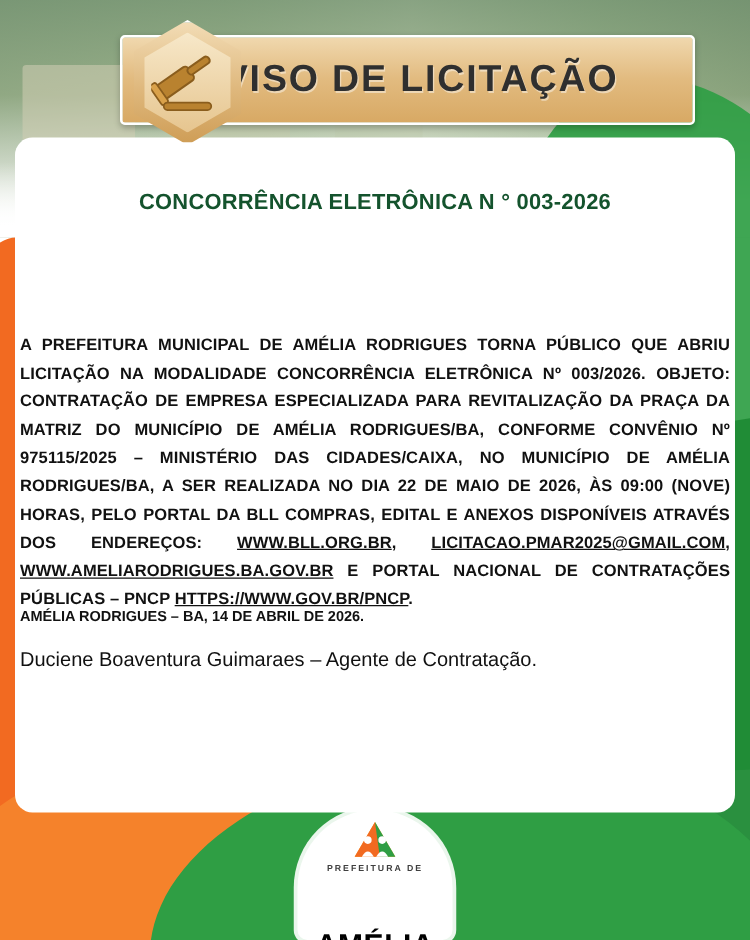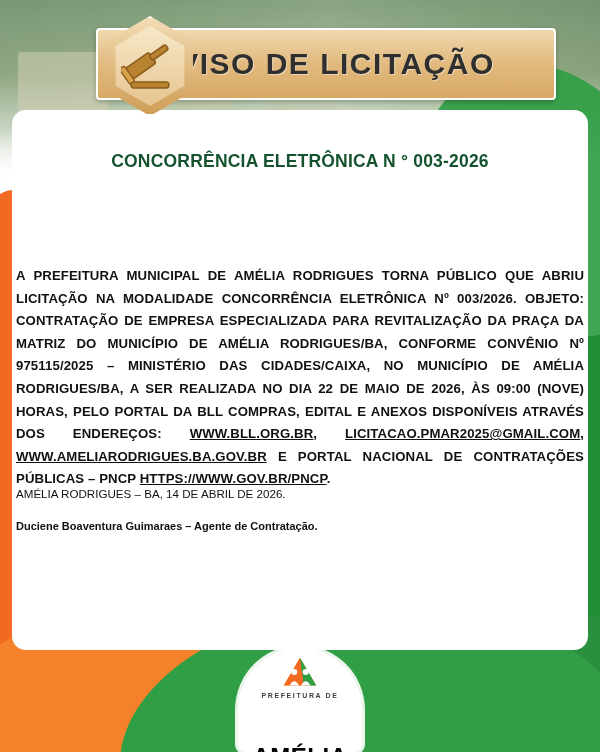--- a/index.html
+++ b/index.html
@@ -169,29 +169,29 @@
   }
   .body-block a {
     color: #111111;
     text-decoration: underline;
   }
   .place-date {
     position: absolute;
     left: 16px; top: 487px;
     width: 568px;
     font-size: 11.6px;
-    font-weight: normal;
+    font-weight: bold;
     color: #111111;
   }
   .signer {
     position: absolute;
     left: 16px; top: 520px;
     width: 568px;
-    font-size: 11px;
-    font-weight: bold;
+    font-size: 16px;
+    font-weight: normal;
     color: #111111;
   }
 
   
   .logo {
     position: absolute;
     left: 238px; top: 648px;
     width: 124px; height: 104px;
     background: #ffffff;
     border-radius: 62px 62px 8px 8px;

